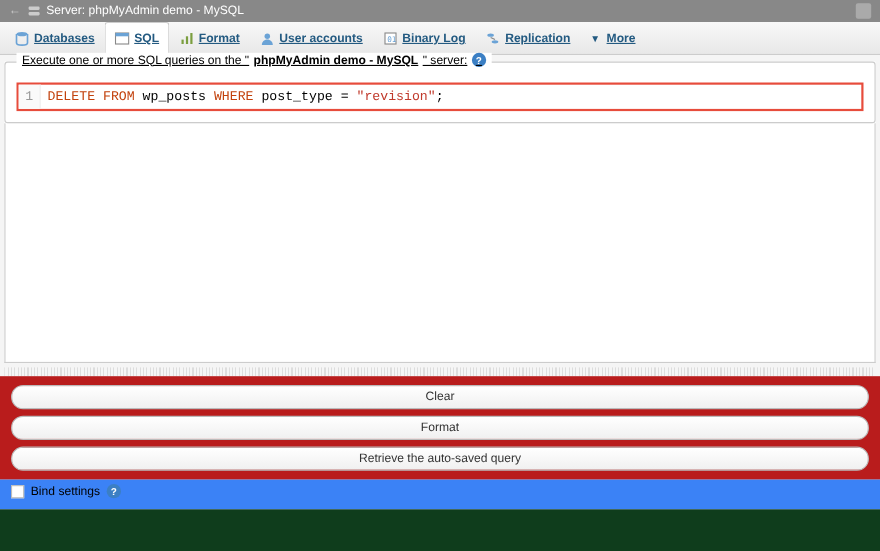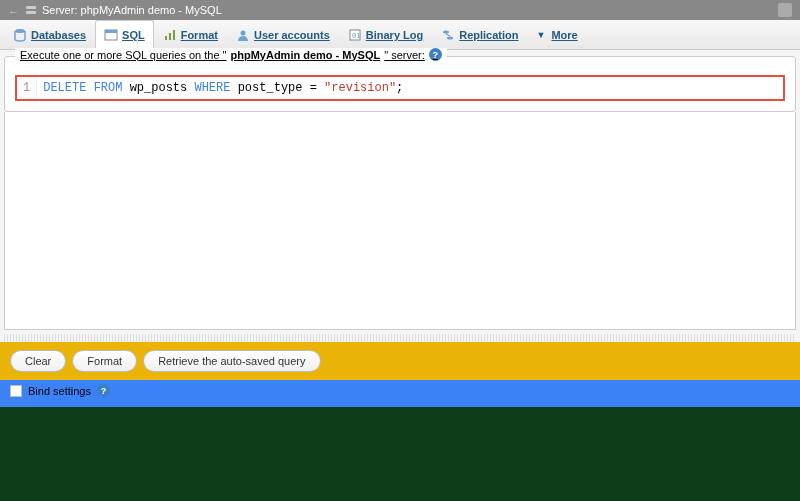--- a/index.html
+++ b/index.html
@@ -19,28 +19,28 @@
     
     .content { background: #fff; margin: 6px 4px 0 4px; position: relative; }
     
     .fieldset-border { border: 1px solid #ccc; border-radius: 3px; margin: 0; position: relative; padding: 8px; }
     .legend { position: absolute; top: -9px; left: 10px; background: #fff; padding: 0 5px; font-size: 11px; display: flex; align-items: center; gap: 4px; text-decoration: underline; }
     .help-icon { width: 13px; height: 13px; background: #3b7fc4; border-radius: 50%; color: #fff; font-size: 9px; display: inline-flex; align-items: center; justify-content: center; font-weight: bold; }
     
     .code-area { border: 2px solid #e74c3c; margin: 10px 2px 2px 2px; min-height: 26px; display: flex; background: #fff; font-family: 'Courier New', monospace; font-size: 12px; }
     .gutter { background: #fafafa; color: #999; text-align: right; padding: 4px 6px; border-right: 1px solid #eee; min-width: 20px; }
     .code-line { padding: 4px 6px; white-space: pre; }
-    .kw { color: #3b82f6; }
+    .kw { color: #c2410c; }
     .str { color: #c0392b; }
     
     .white-area { background: #fff; height: 218px; margin: 0 4px; border-left: 1px solid #ccc; border-right: 1px solid #ccc; border-bottom: 1px solid #ccc; }
     
     .resize-handle { height: 8px; background: repeating-linear-gradient(90deg, #ddd 0, #ddd 1px, transparent 1px, transparent 3px); margin: 4px 4px 0 4px; cursor: ns-resize; }
     
-    .button-row { padding: 8px 10px; display: flex; gap: 6px; background: #eab308; }
+    .button-row { padding: 8px 10px; display: flex; gap: 6px; background: #b91c1c; flex-direction: column; }
     .btn { background: linear-gradient(#fff, #f0f0f0); border: 1px solid #bbb; border-radius: 12px; padding: 4px 14px; cursor: pointer; font-size: 11px; color: #333; }
     
     .bind-row { padding: 4px 10px 10px 10px; display: flex; align-items: center; gap: 6px; background: #3b82f6; font-size: 11px; }
     .checkbox { width: 12px; height: 12px; border: 1px solid #bbb; background: #fff; }
     
     .footer { background: #0f3d1c; height: 102px; }
     
     svg { display: block; }
   </style>
 </head>

